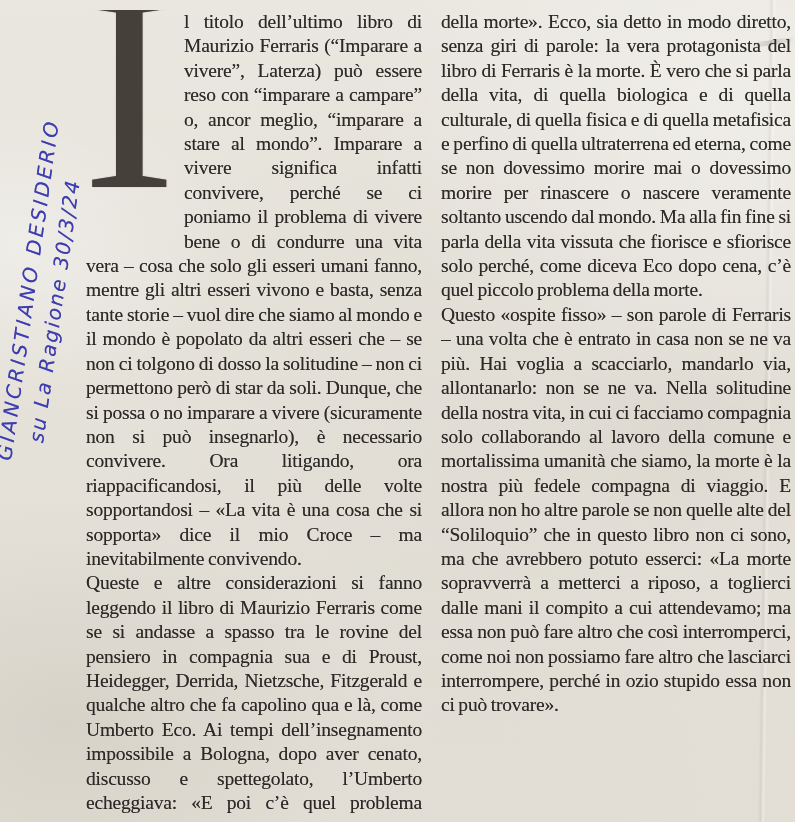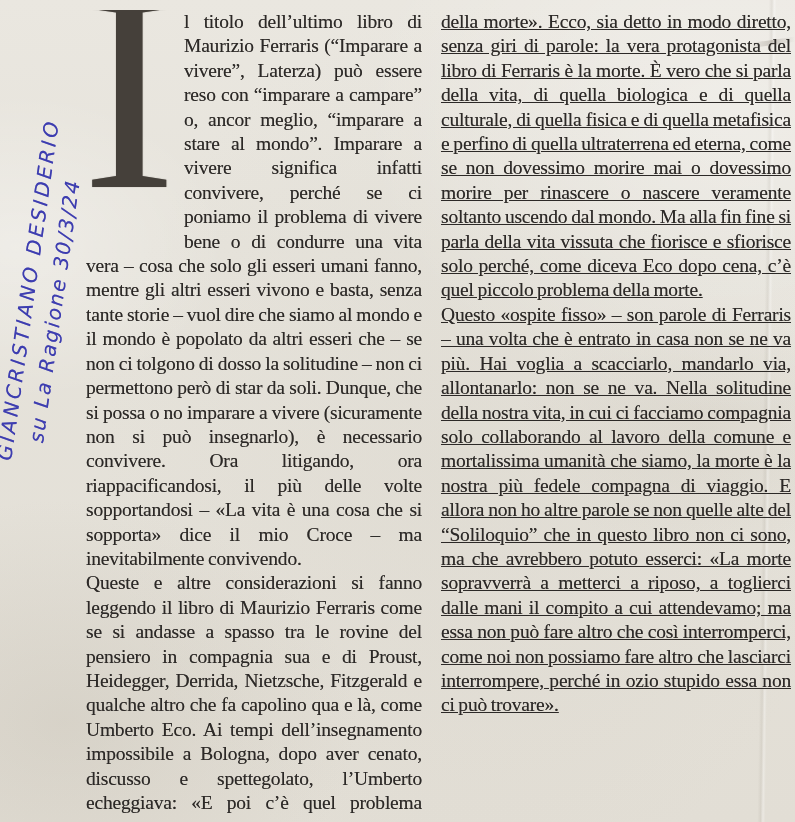--- a/index.html
+++ b/index.html
@@ -40,21 +40,21 @@
     line-height: 24.4px;
     letter-spacing: -0.2px;
     word-spacing: -1px;
     color: #2c2927;
     text-shadow: 0 0 0.5px rgba(44,40,36,0.55);
     hyphens: auto;
     height: 812px;
     overflow: hidden;
   }
   .col1 { left: 86px;  width: 336px; }
-  .col2 { left: 441px; width: 350px; text-decoration: underline; }
+  .col2 { left: 441px; width: 350px; }
   .para { margin: 0; }
   .para-cont-last { text-align-last: justify; }
 
   
   .dropcap {
     float: left;
     width: 98px;
     height: 221px;
     overflow: visible;
   }

